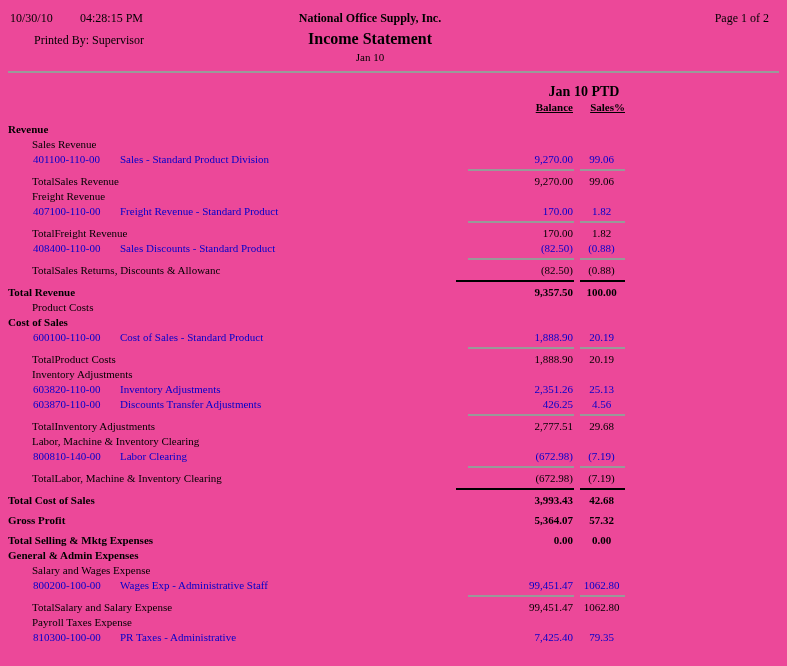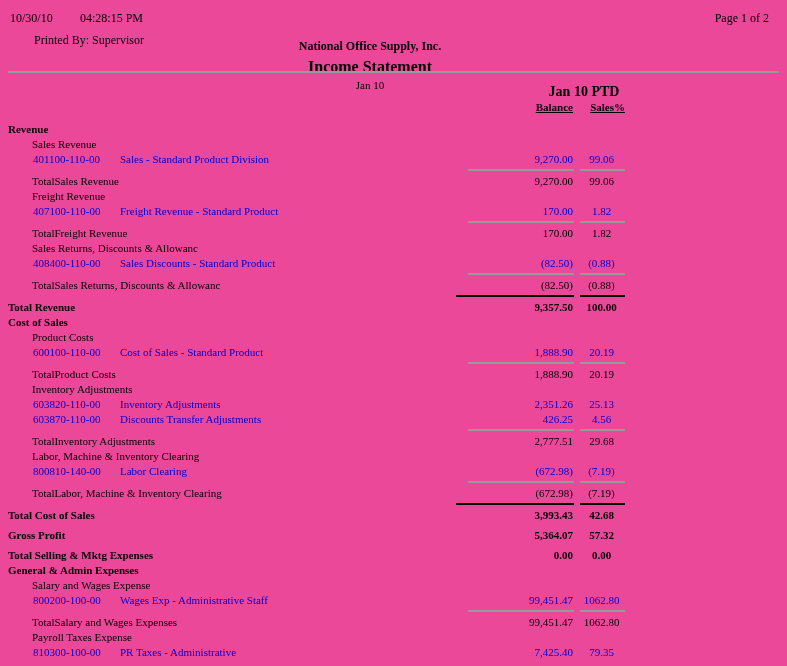--- a/index.html
+++ b/index.html
@@ -9,21 +9,21 @@
     color:#000;
   }
   .report{position:relative;width:787px;height:666px;background:#ec4899;}
 
   
   .page-header{position:relative;height:70px;}
   .hdr-sep{position:absolute;left:8px;right:8px;top:71px;border-top:2px solid #9a9a9a;}
   .hdr-date{position:absolute;left:10px;top:11px;font-size:12px;}
   .hdr-time{position:absolute;left:80px;top:11px;font-size:12px;}
   .hdr-printedby{position:absolute;left:10px;top:33px;font-size:12px;margin-left:24px;}
-  .hdr-center{position:absolute;left:130px;width:480px;top:0;text-align:center;margin-top:28px;}
+  .hdr-center{position:absolute;left:130px;width:480px;top:0;text-align:center;}
   .hdr-company{font-size:12px;font-weight:bold;margin-top:11px;}
   .hdr-title{font-size:16px;font-weight:bold;margin-top:4px;}
   .hdr-period{font-size:11px;font-weight:normal;margin-top:3px;}
   .hdr-page{position:absolute;right:18px;top:11px;font-size:12px;}
 
   
   .col-headers{position:relative;height:52px;}
   .col-group{position:absolute;left:500px;width:168px;top:14px;text-align:center;
              font-size:14px;font-weight:bold;}
   .col-bal{position:absolute;left:440px;width:133px;top:31px;text-align:right;
@@ -108,23 +108,20 @@
       <div class="rule-row">
         <span class="rule-bal"></span>
         <span class="rule-pct"></span>
       </div>
       <div class="row">
         <span class="lbl ind1">TotalFreight Revenue</span>
         <span class="bal">170.00</span>
         <span class="pct">1.82</span>
       </div>
       <div class="row">
-        <span class="lbl ind1">Sales Returns, Discounts &amp; Allowanc</span>
-      </div>
-      <div class="row">
         <span class="acct-no blue">408400-110-00</span>
         <span class="acct-desc blue">Sales Discounts - Standard Product</span>
         <span class="bal blue">(82.50)</span>
         <span class="pct blue">(0.88)</span>
       </div>
       <div class="rule-row">
         <span class="rule-bal"></span>
         <span class="rule-pct"></span>
       </div>
       <div class="row">
@@ -135,24 +132,24 @@
       <div class="rule-row black">
         <span class="rule-bal"></span>
         <span class="rule-pct"></span>
       </div>
       <div class="row">
         <span class="lbl ind0 bold">Total Revenue</span>
         <span class="bal bold">9,357.50</span>
         <span class="pct bold">100.00</span>
       </div>
       <div class="row">
+        <span class="lbl ind1">Product Costs</span>
+      </div>
+      <div class="row">
         <span class="lbl ind0 bold">Cost of Sales</span>
-      </div>
-      <div class="row">
-        <span class="lbl ind1">Product Costs</span>
       </div>
       <div class="row">
         <span class="acct-no blue">600100-110-00</span>
         <span class="acct-desc blue">Cost of Sales - Standard Product</span>
         <span class="bal blue">1,888.90</span>
         <span class="pct blue">20.19</span>
       </div>
       <div class="rule-row">
         <span class="rule-bal"></span>
         <span class="rule-pct"></span>
@@ -233,21 +230,21 @@
         <span class="acct-no blue">800200-100-00</span>
         <span class="acct-desc blue">Wages Exp - Administrative Staff</span>
         <span class="bal blue">99,451.47</span>
         <span class="pct blue">1062.80</span>
       </div>
       <div class="rule-row">
         <span class="rule-bal"></span>
         <span class="rule-pct"></span>
       </div>
       <div class="row">
-        <span class="lbl ind1">TotalSalary and Wages Expenses</span>
+        <span class="lbl ind1">TotalSalary and Salary Expense</span>
         <span class="bal">99,451.47</span>
         <span class="pct">1062.80</span>
       </div>
       <div class="row">
         <span class="lbl ind1">Payroll Taxes Expense</span>
       </div>
       <div class="row">
         <span class="acct-no blue">810300-100-00</span>
         <span class="acct-desc blue">PR Taxes - Administrative</span>
         <span class="bal blue">7,425.40</span>

